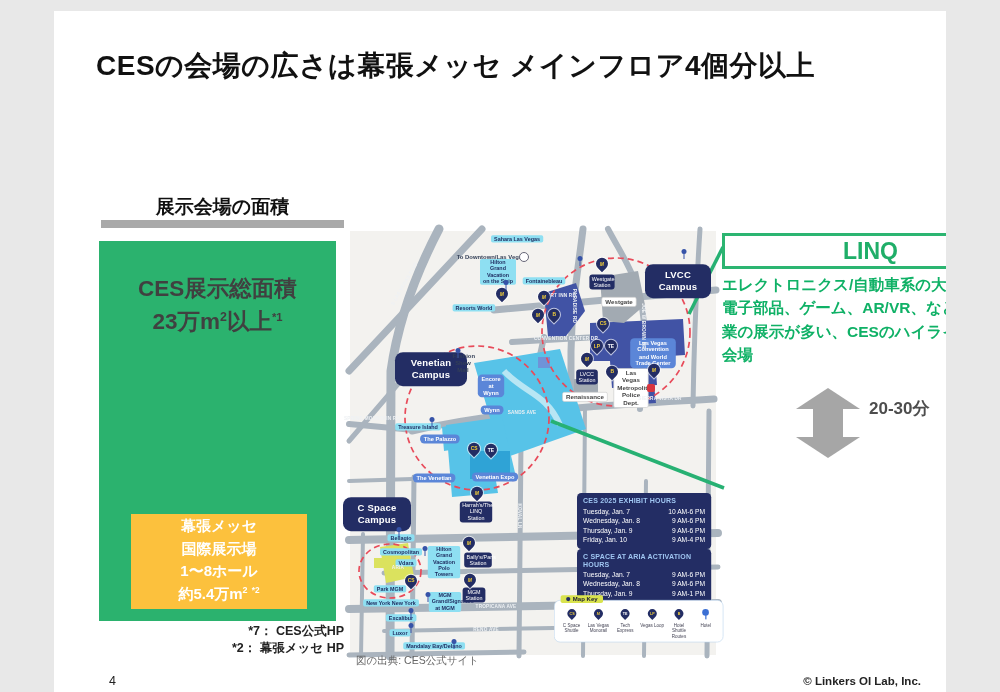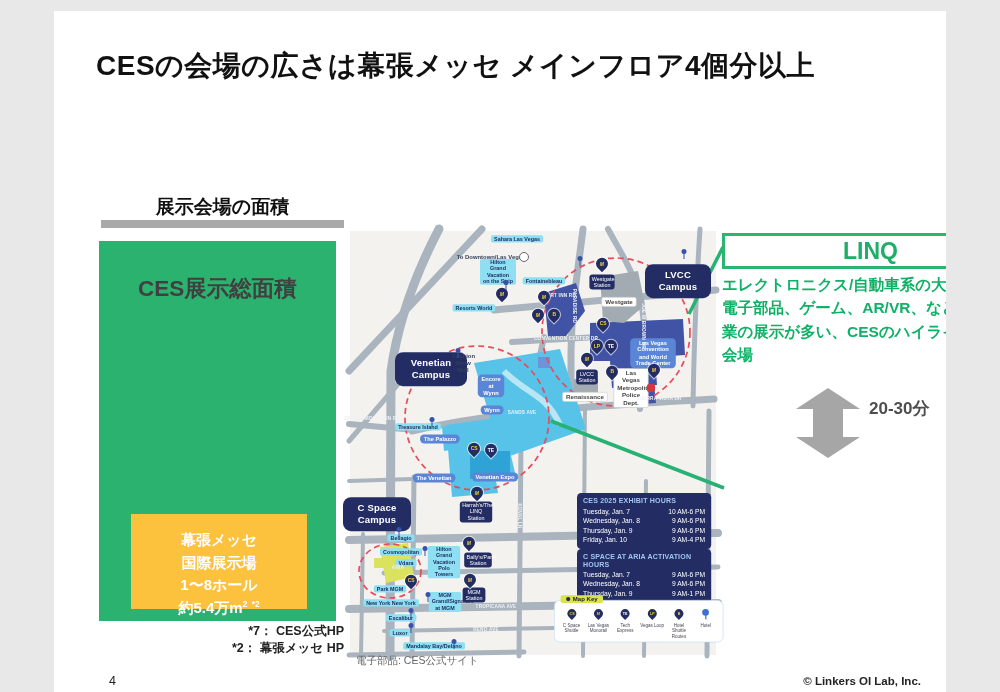--- a/index.html
+++ b/index.html
@@ -8,21 +8,21 @@
   
   .title{position:absolute;left:42px;top:36px;width:900px;font-size:28px;font-weight:800;color:#111;letter-spacing:.5px;}
 
   
   .section-hdr{position:absolute;left:47px;top:183px;width:243px;text-align:center;font-size:19px;font-weight:800;color:#111;}
   .hdr-bar{position:absolute;left:47px;top:209px;width:243px;height:8px;background:#a9a9a9;}
   .green-box{position:absolute;left:45px;top:230px;width:237px;height:380px;background:#2bb26e;}
   .ces-total{position:absolute;left:0;top:32px;width:100%;text-align:center;color:#404040;font-size:22.5px;font-weight:800;line-height:1.45;}
   .ces-total sup{font-size:.55em;}
   .ces-total sup.ref{font-size:.5em;}
-  .yellow-box{position:absolute;left:32px;top:273px;width:176px;height:95px;background:#fcc13d;color:#fff;font-weight:800;font-size:15px;text-align:center;line-height:1.5;padding-top:15px;box-sizing:border-box;}
+  .yellow-box{position:absolute;left:32px;top:273px;width:176px;height:95px;background:#fcc13d;color:#fff;font-weight:800;font-size:15px;text-align:center;line-height:1.5;padding-top:1px;box-sizing:border-box;}
   .yellow-box sup{font-size:.6em;}
   .yellow-box sup.ref{font-size:.55em;}
   .footnotes{position:absolute;left:100px;top:612px;width:190px;text-align:right;font-size:12.5px;font-weight:800;color:#222;line-height:1.35;}
 
   
   .map-svg{position:absolute;left:0;top:0;width:1000px;height:692px;pointer-events:none;}
   .map-caption{position:absolute;left:302px;top:643px;font-size:10.5px;color:#666;}
 
   .mlabel{position:absolute;transform-origin:0 0;transform:scale(var(--s,1)) translate(-50%,-50%);white-space:nowrap;z-index:4;}
   .mlabel.wrap{white-space:normal;text-align:center;}
@@ -81,20 +81,21 @@
 <div class="slide">
 
   <div class="title">CESの会場の広さは幕張メッセ メインフロア4個分以上</div>
 
   <div class="section-hdr">展示会場の面積</div>
   <div class="hdr-bar"></div>
 
   <div class="green-box">
     <div class="ces-total">
       <div>CES展示総面積</div>
+      <div><span>23万m</span><sup>2</sup><span>以上</span><sup class="ref">*1</sup></div>
     </div>
     <div class="yellow-box">
       <div>幕張メッセ</div>
       <div>国際展示場</div>
       <div>1〜8ホール</div>
       <div><span>約5.4万m</span><sup>2</sup> <sup class="ref">*2</sup></div>
     </div>
   </div>
 
   <div class="footnotes">
@@ -442,21 +443,21 @@
           <div class="klabel">Hotel Shuttle Routes</div>
         </div>
 
         <div class="kitem">
           <div class="kpin hotel"></div>
           <div class="klabel">Hotel</div>
         </div>
       </div>
   </div>
 
-  <div class="map-caption">電子部品: CES公式サイト</div>
+  <div class="map-caption">図の出典: CES公式サイト</div>
 
   <div class="callout-box" style="top:222px">
       <span>LINQ</span>
     </div>
   <div class="callout-desc" style="top:262px">エレクトロニクス/自動車系の大企業や、電子部品、ゲーム、AR/VR、などの中小企業の展示が多い、CESのハイライトとなる会場</div>
 
   <div class="shuttle">
     <div class="arrow-up"></div>
     <div class="arrow-mid"></div>
     <div class="arrow-down"></div>

